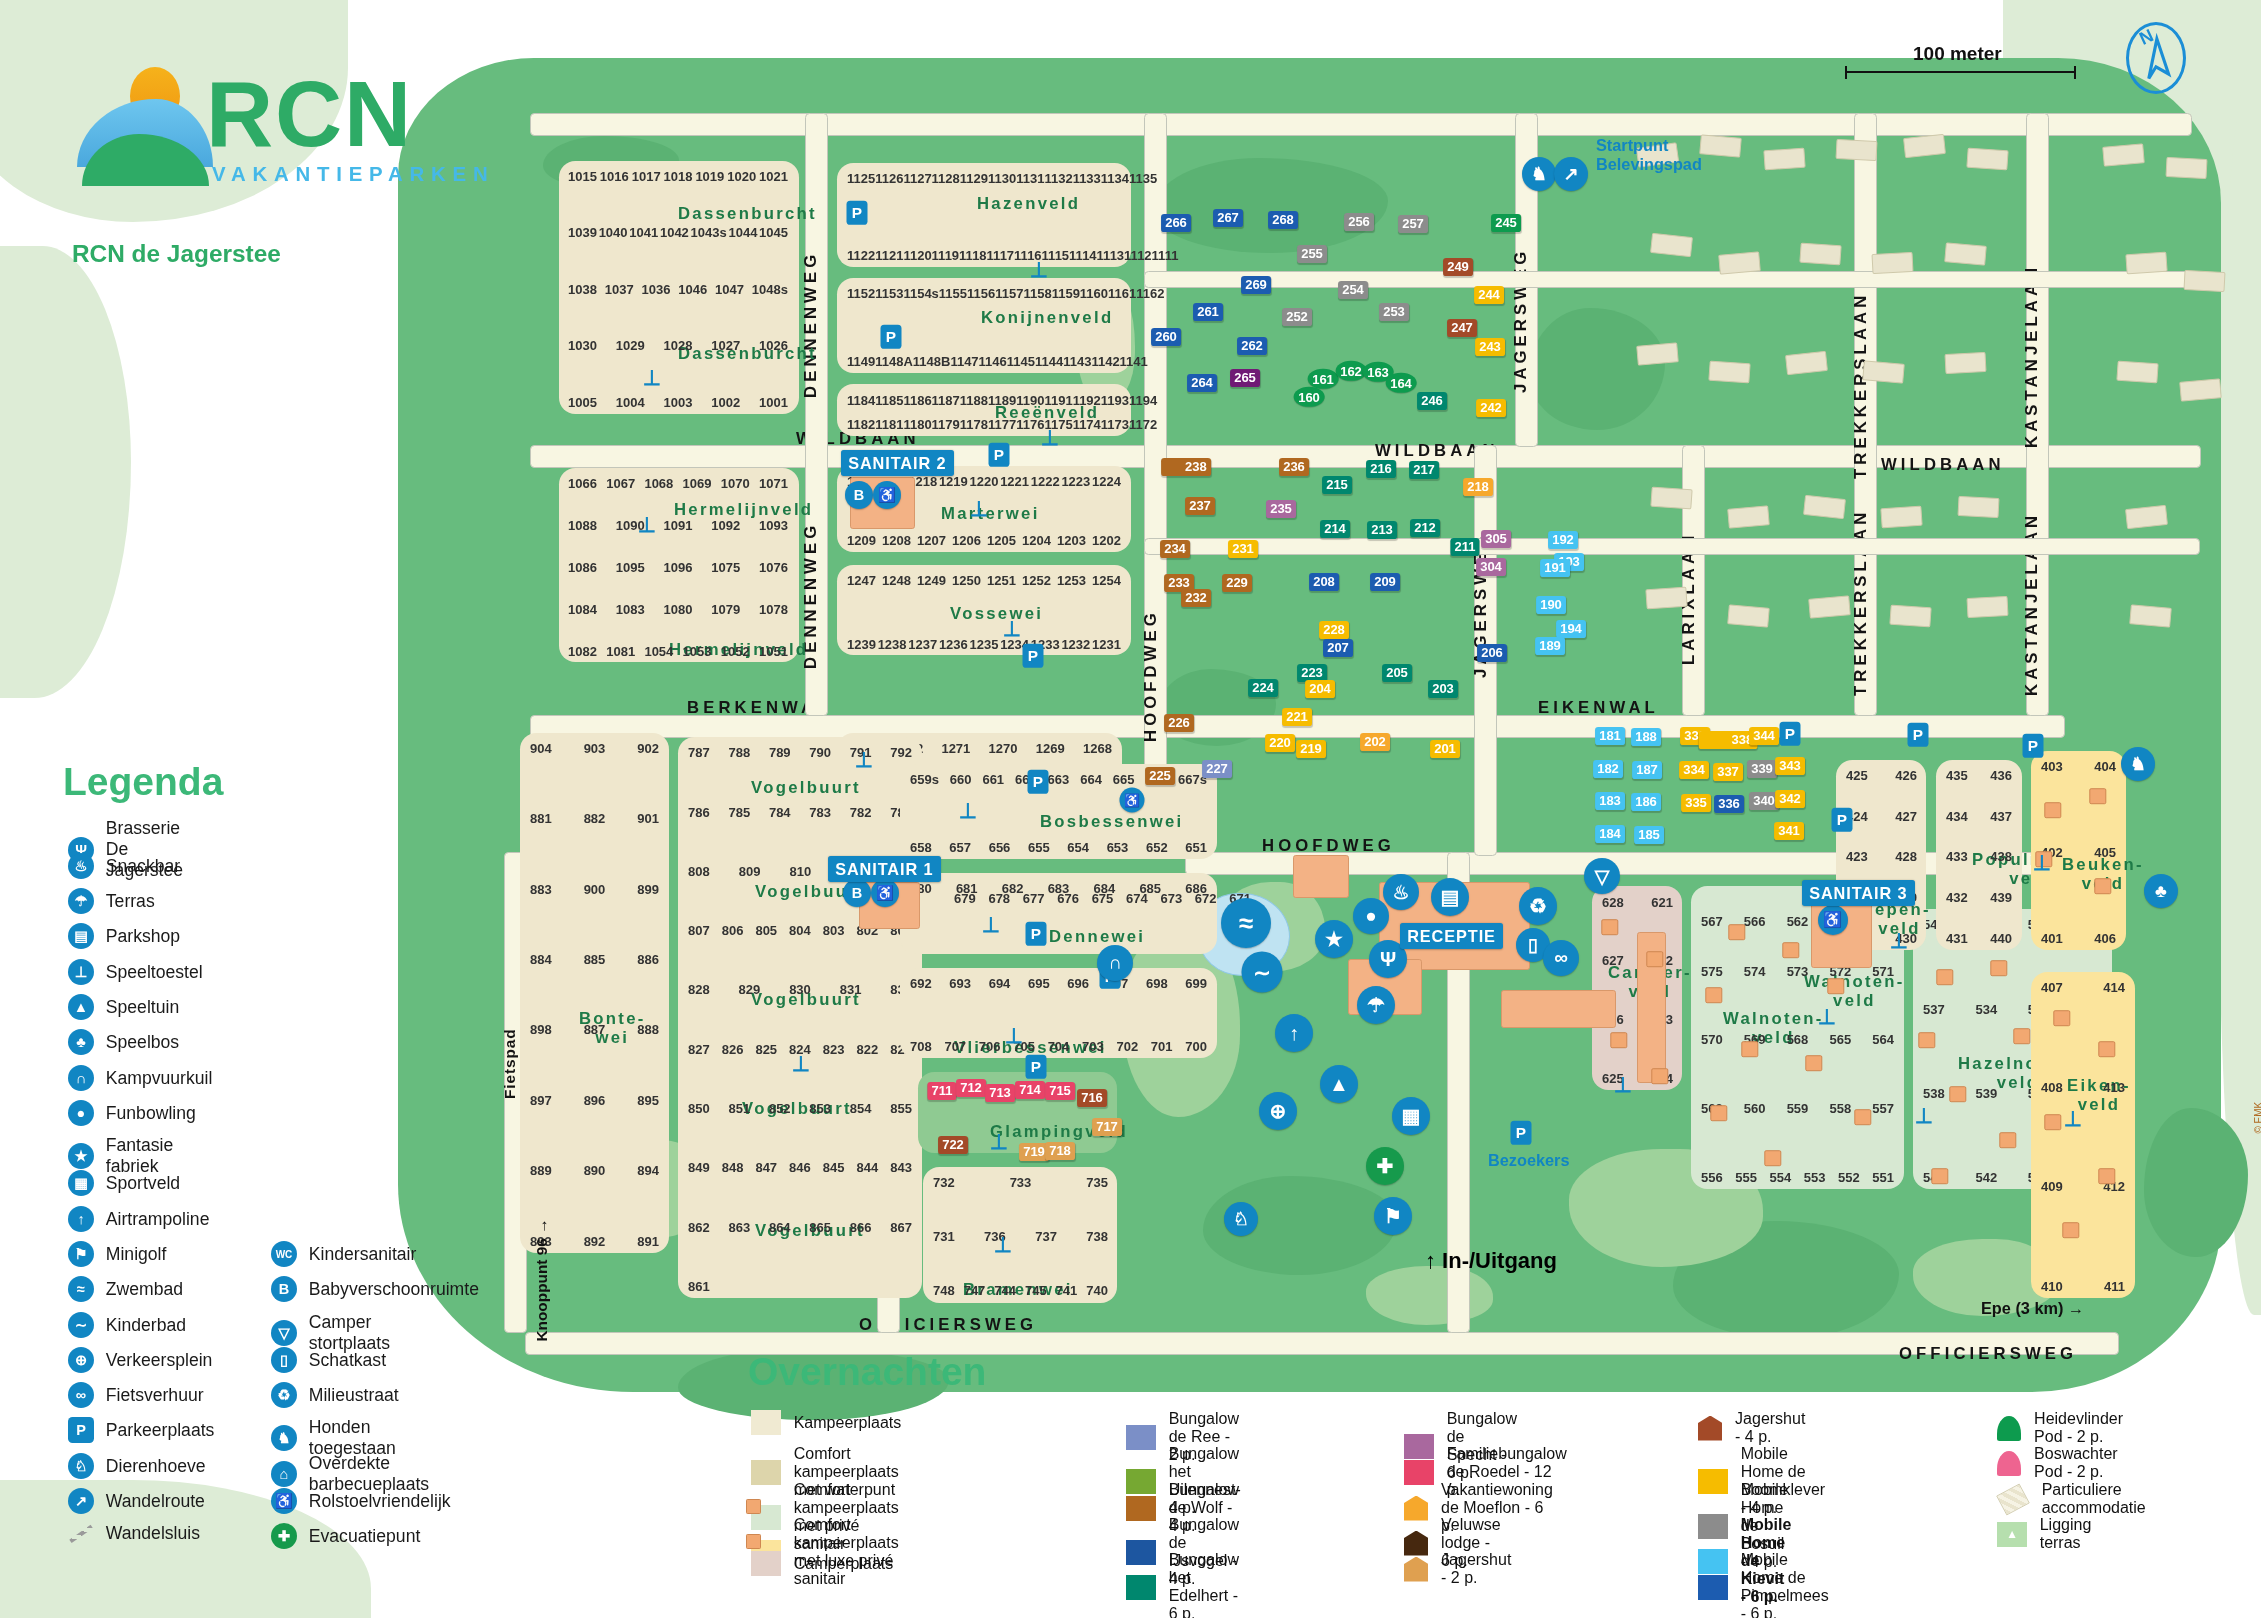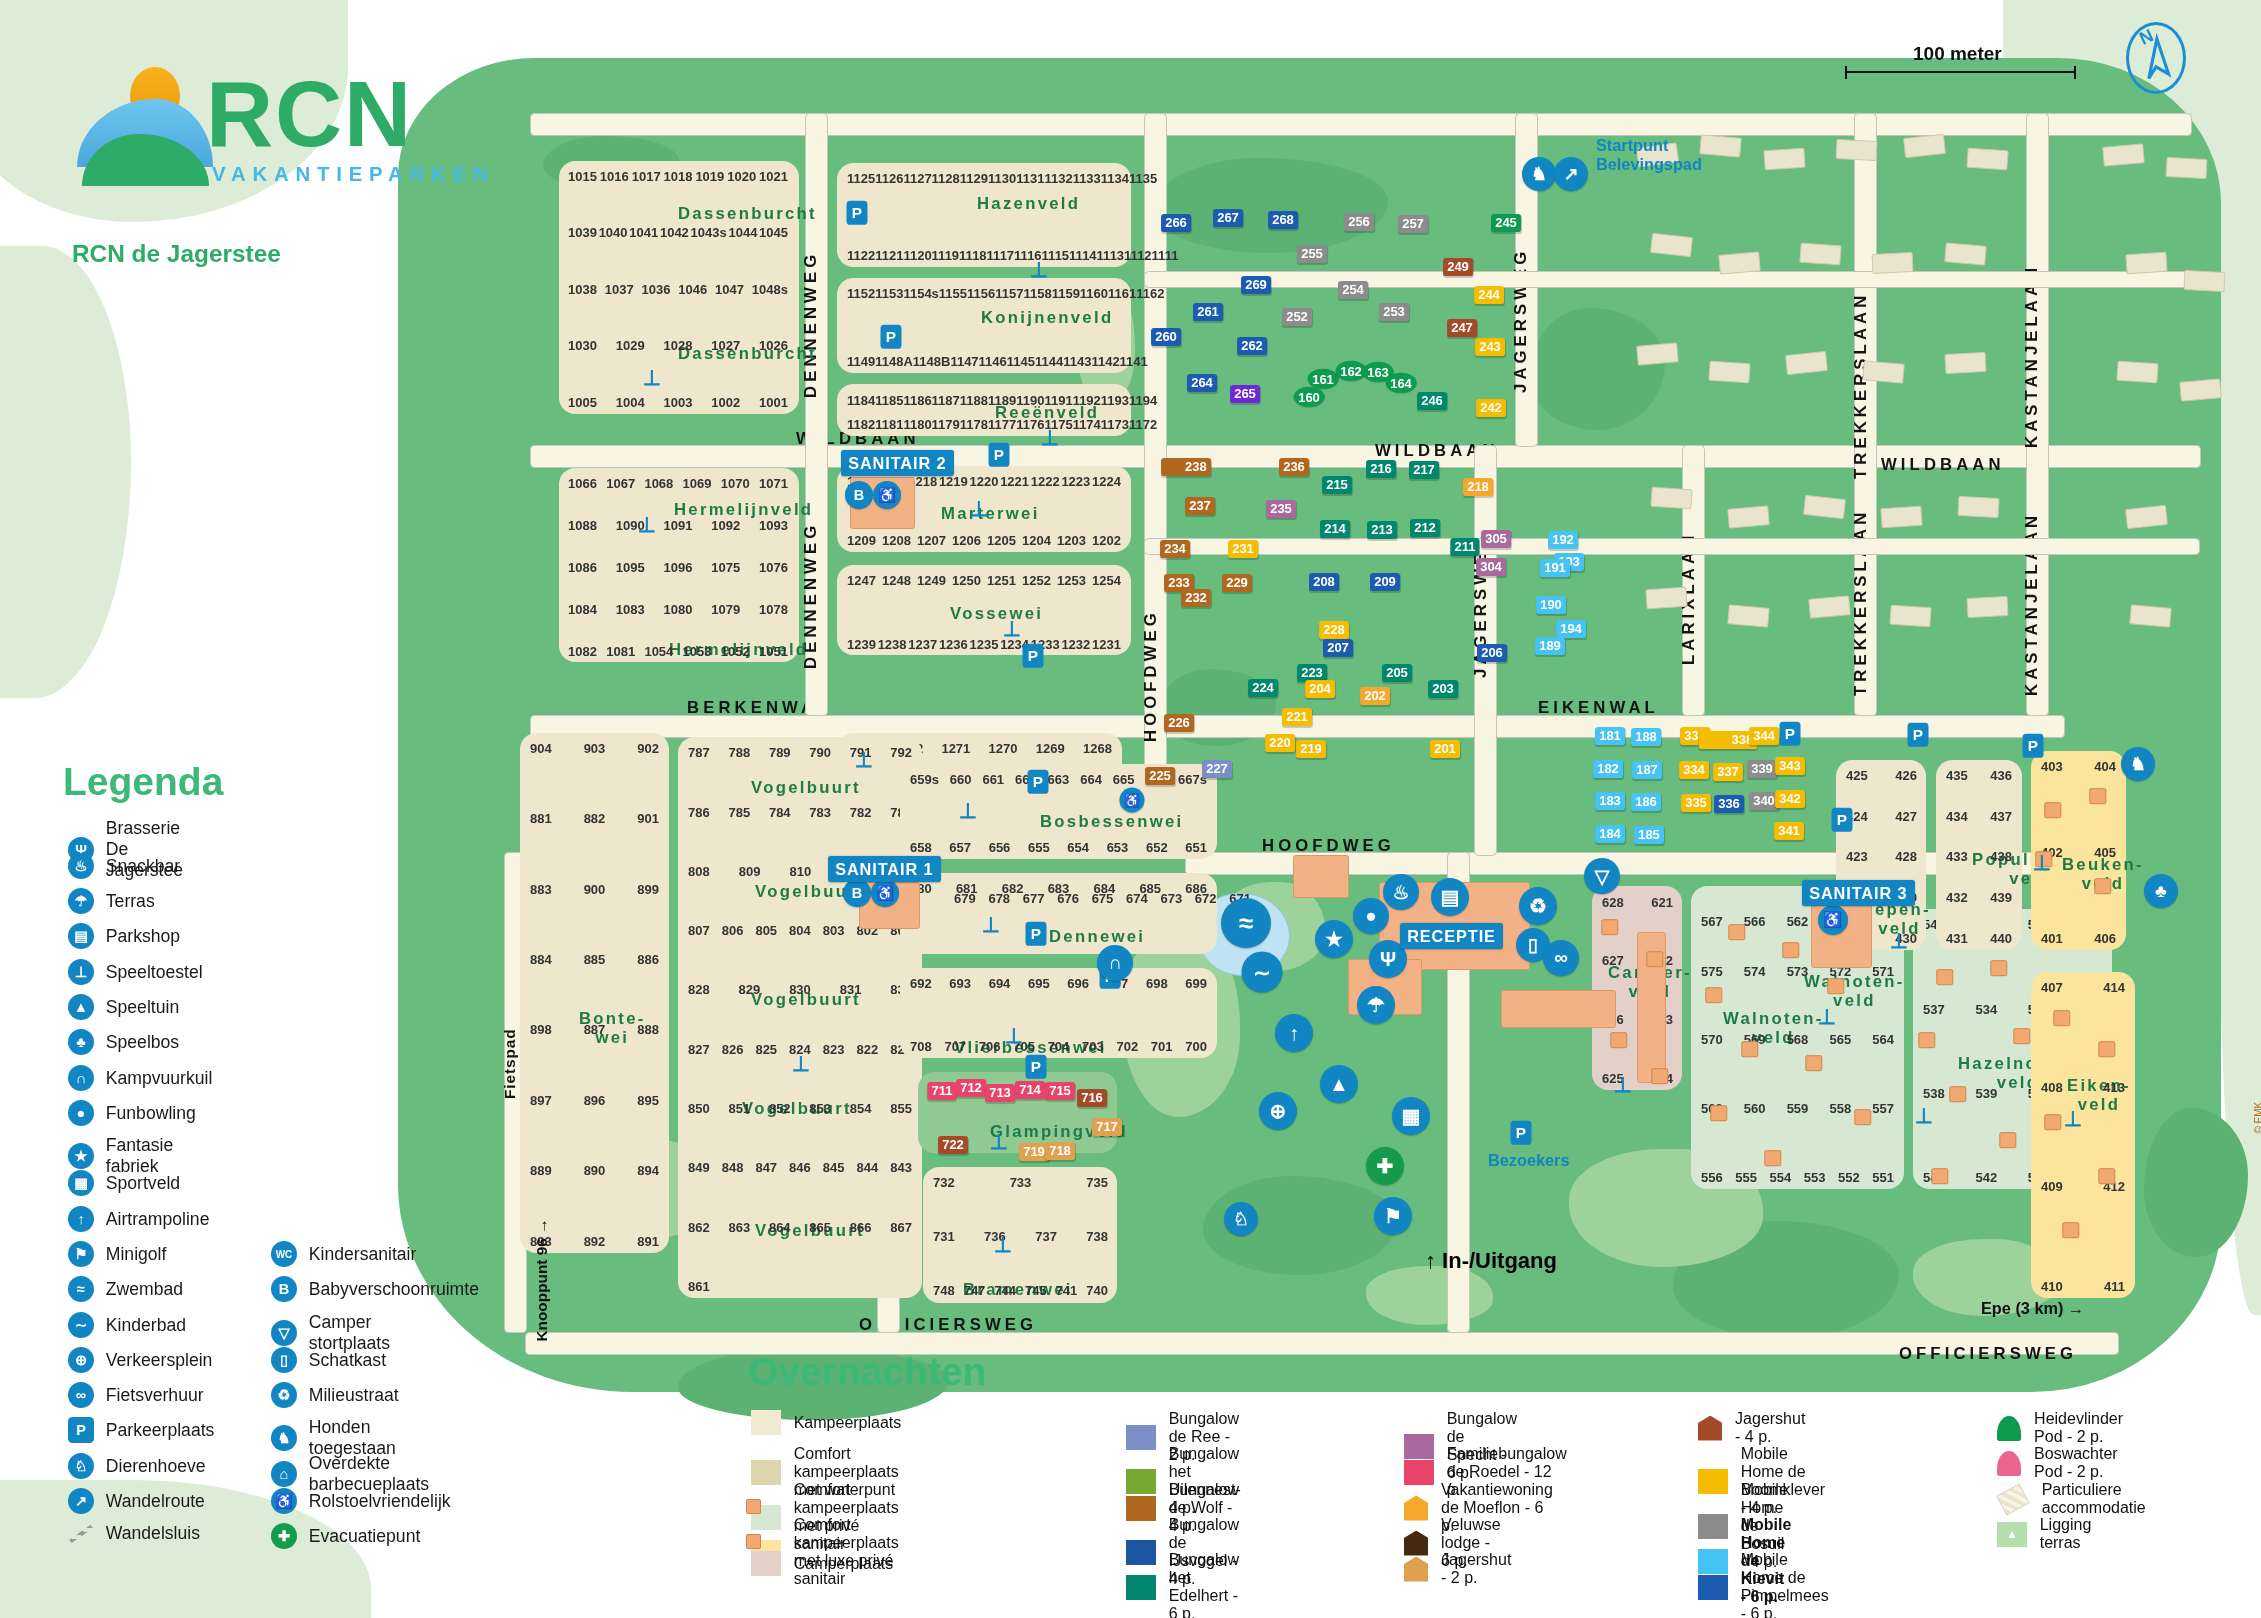--- a/index.html
+++ b/index.html
@@ -822,21 +822,21 @@
     <div class="tag" style="left: 1353px; top: 290px; background: rgb(140, 140, 140);">254</div>
     <div class="tag" style="left: 1489px; top: 295px; background: rgb(246, 188, 0);">244</div>
     <div class="tag" style="left: 1208px; top: 312px; background: rgb(28, 92, 176);">261</div>
     <div class="tag" style="left: 1297px; top: 317px; background: rgb(140, 140, 140);">252</div>
     <div class="tag" style="left: 1394px; top: 312px; background: rgb(140, 140, 140);">253</div>
     <div class="tag" style="left: 1462px; top: 328px; background: rgb(163, 74, 40);">247</div>
     <div class="tag" style="left: 1166px; top: 337px; background: rgb(28, 92, 176);">260</div>
     <div class="tag" style="left: 1252px; top: 346px; background: rgb(28, 92, 176);">262</div>
     <div class="tag" style="left: 1490px; top: 347px; background: rgb(246, 188, 0);">243</div>
     <div class="tag" style="left: 1202px; top: 383px; background: rgb(28, 92, 176);">264</div>
-    <div class="tag" style="left: 1245px; top: 394px; background: #6d28d9;">265</div>
+    <div class="tag" style="left: 1245px; top: 378px; background: #701a75;">265</div>
     <div class="tag circle" style="left: 1323px; top: 379px; background: rgb(13, 155, 78);">161</div>
     <div class="tag circle" style="left: 1351px; top: 371px; background: rgb(13, 155, 78);">162</div>
     <div class="tag circle" style="left: 1378px; top: 372px; background: rgb(13, 155, 78);">163</div>
     <div class="tag circle" style="left: 1401px; top: 383px; background: rgb(13, 155, 78);">164</div>
     <div class="tag circle" style="left: 1309px; top: 397px; background: rgb(13, 155, 78);">160</div>
     <div class="tag" style="left: 1432px; top: 401px; background: rgb(0, 135, 110);">246</div>
     <div class="tag" style="left: 1491px; top: 408px; background: rgb(246, 188, 0);">242</div>
     <div class="tag" style="left: 1186px; top: 467px; background: rgb(176, 104, 32); padding-left: 24px;">238</div>
     <div class="tag" style="left: 1294px; top: 467px; background: rgb(176, 104, 32);">236</div>
     <div class="tag" style="left: 1337px; top: 485px; background: rgb(0, 135, 110);">215</div>
@@ -865,21 +865,21 @@
     <div class="tag" style="left: 1338px; top: 648px; background: rgb(28, 92, 176);">207</div>
     <div class="tag" style="left: 1551px; top: 605px; background: rgb(69, 195, 242);">190</div>
     <div class="tag" style="left: 1492px; top: 653px; background: rgb(28, 92, 176);">206</div>
     <div class="tag" style="left: 1571px; top: 629px; background: rgb(69, 195, 242);">194</div>
     <div class="tag" style="left: 1550px; top: 646px; background: rgb(69, 195, 242);">189</div>
     <div class="tag" style="left: 1263px; top: 688px; background: rgb(0, 135, 110);">224</div>
     <div class="tag" style="left: 1312px; top: 673px; background: rgb(0, 135, 110);">223</div>
     <div class="tag" style="left: 1397px; top: 673px; background: rgb(0, 135, 110);">205</div>
     <div class="tag" style="left: 1443px; top: 689px; background: rgb(0, 135, 110);">203</div>
     <div class="tag" style="left: 1320px; top: 689px; background: rgb(246, 188, 0);">204</div>
-    <div class="tag" style="left: 1375px; top: 696px; background: rgb(246, 168, 44);">202</div>
+    <div class="tag" style="left: 1375px; top: 742px; background: rgb(246, 168, 44);">202</div>
     <div class="tag" style="left: 1445px; top: 749px; background: rgb(246, 188, 0);">201</div>
     <div class="tag" style="left: 1297px; top: 717px; background: rgb(246, 188, 0);">221</div>
     <div class="tag" style="left: 1280px; top: 743px; background: rgb(246, 188, 0);">220</div>
     <div class="tag" style="left: 1311px; top: 749px; background: rgb(246, 188, 0);">219</div>
     <div class="tag" style="left: 1179px; top: 723px; background: rgb(176, 104, 32);">226</div>
     <div class="tag" style="left: 1217px; top: 769px; background: rgb(123, 143, 199);">227</div>
     <div class="tag" style="left: 1160px; top: 776px; background: rgb(176, 104, 32);">225</div>
     <div class="tag" style="left: 1610px; top: 736px; background: rgb(69, 195, 242);">181</div>
     <div class="tag" style="left: 1646px; top: 737px; background: rgb(69, 195, 242);">188</div>
     <div class="tag" style="left: 1695px; top: 736px; background: rgb(246, 188, 0);">333</div>

